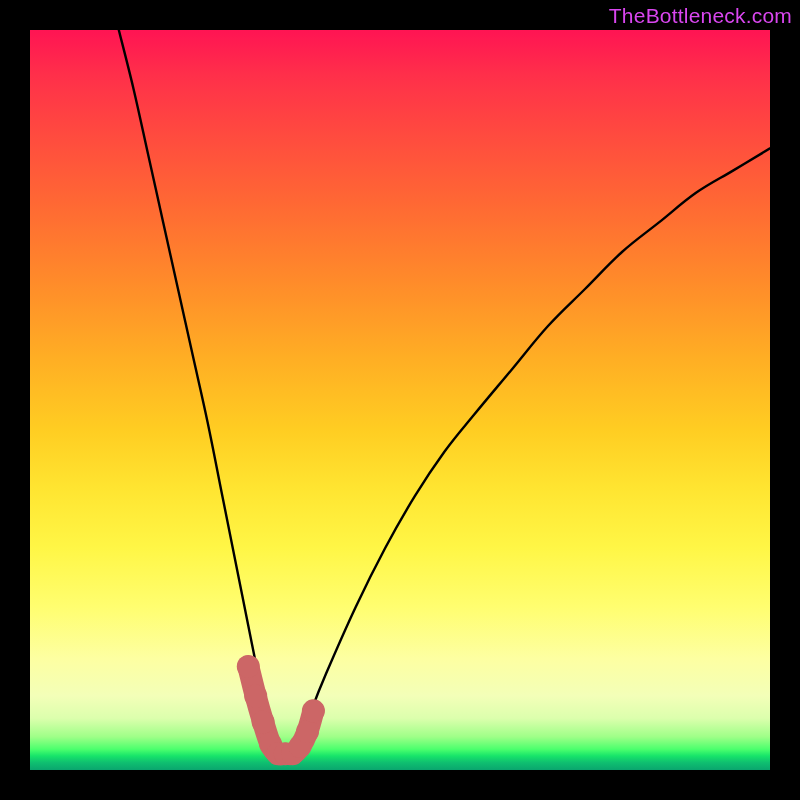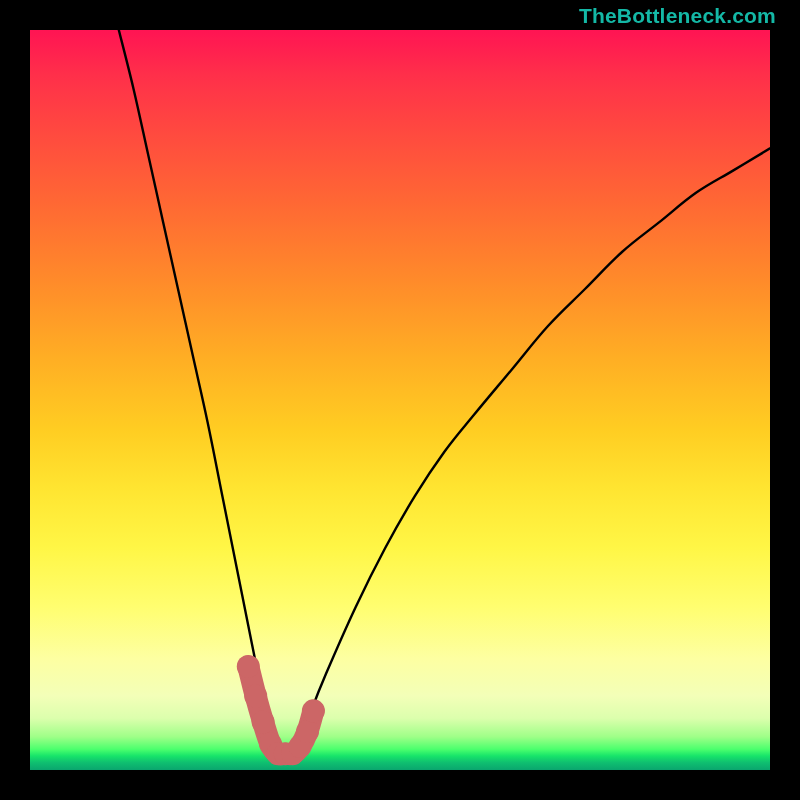--- a/index.html
+++ b/index.html
@@ -46,25 +46,25 @@
       #9fff88 95.5%,
       #4bff6d 97.2%,
       #17e46a 98.1%,
       #0fbf70 99%,
       #0aa56e 100%
     );
   }
   .watermark {
     position: absolute;
     top: 4px;
-    right: 24px;
-    color: #14b8a6;
+    right: 8px;
+    color: #d946ef;
     font-size: 21px;
     letter-spacing: 0.2px;
-    font-weight: 700;
+    font-weight: 400;
     user-select: none;
   }
   svg.curves {
     position: absolute;
     inset: 0;
   }
 </style>
 </head>
 <body>
 

